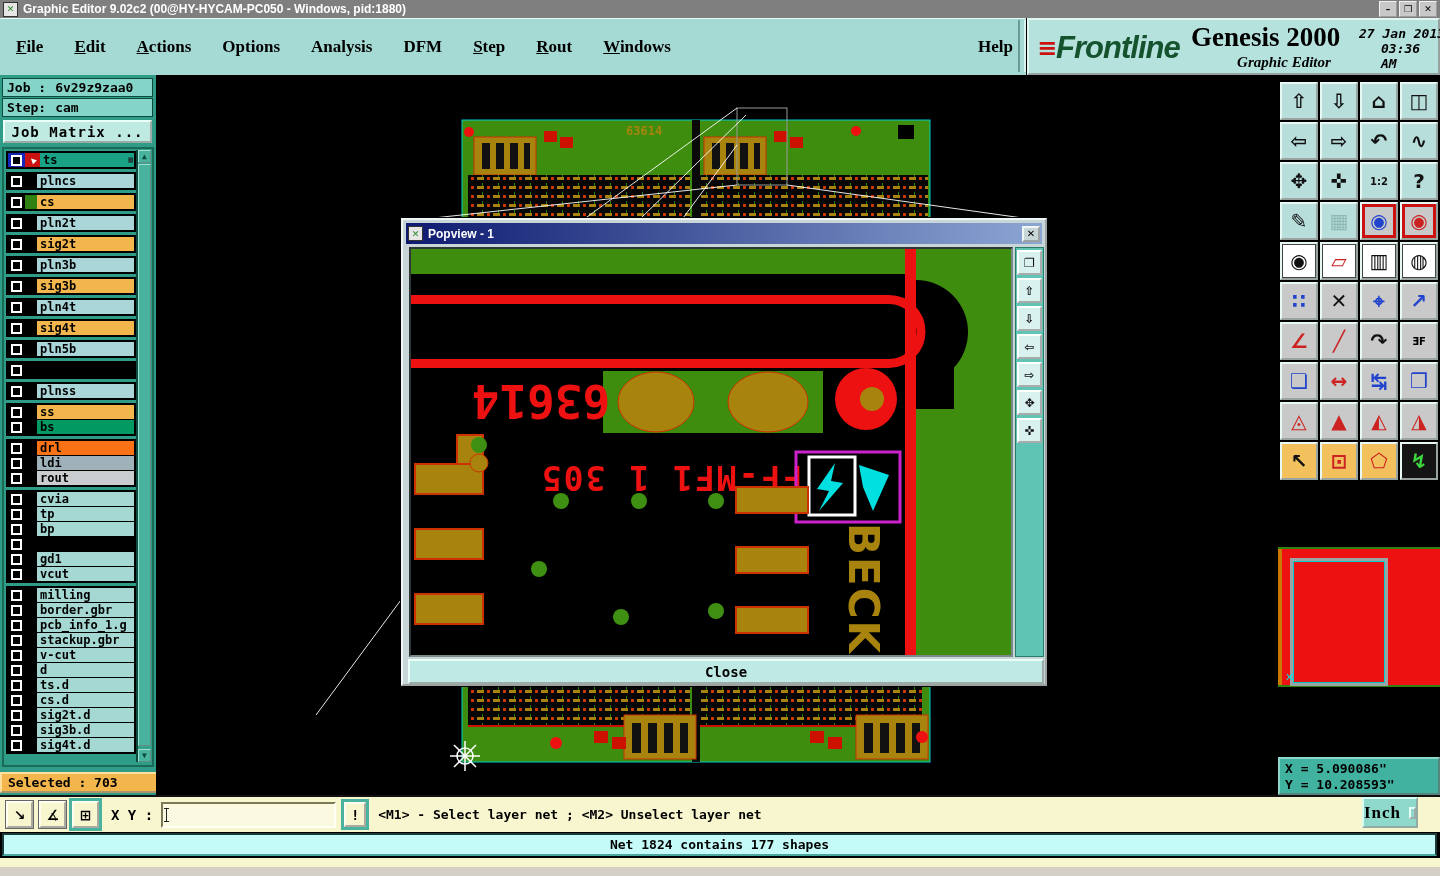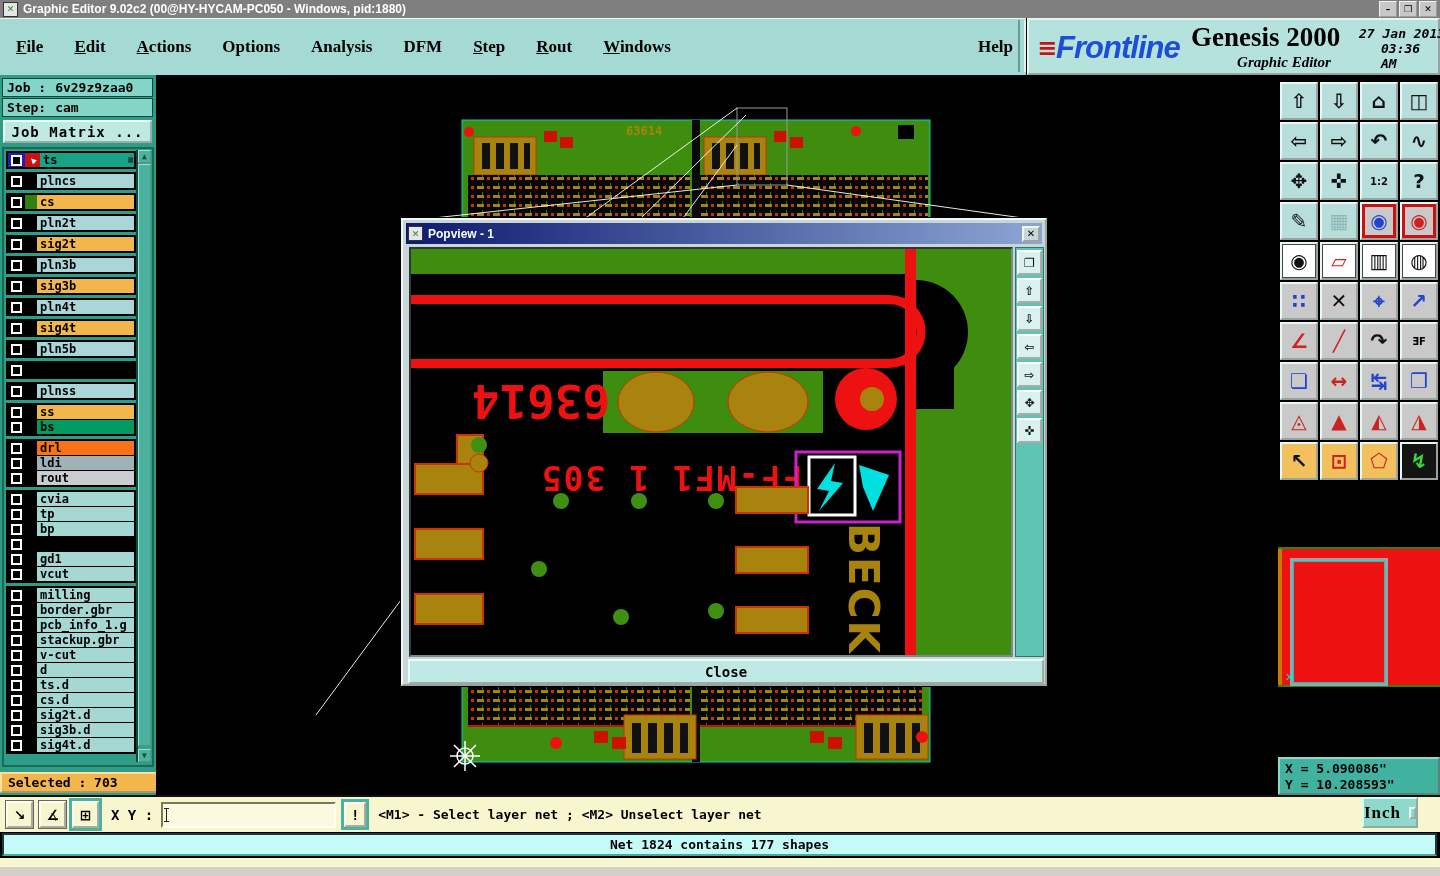--- a/index.html
+++ b/index.html
@@ -18,21 +18,21 @@
 
   
   #menubar{left:0;top:18px;width:1026px;height:57px;background:#a5d9d3;border-top:1px solid #e8f8f4;box-sizing:border-box;}
   #menu-items{display:flex;align-items:center;height:100%;padding-left:16px;}
   .menu-item{font:bold 17px "Liberation Serif",serif;color:#000;margin-right:31px;cursor:default;}
   #menu-help{position:absolute;left:978px;top:18px;height:57px;display:flex;align-items:center;font:bold 17px "Liberation Serif",serif;}
   #menu-sep{left:1018px;top:20px;width:4px;height:52px;border-left:2px solid #6a9a94;border-right:2px solid #d8f4ee;}
   #brand{left:1027px;top:18px;width:413px;height:57px;background:#b6e2de;border:2px outset #e4f6f2;box-sizing:border-box;}
   #frontline{position:absolute;left:8px;top:10px;display:flex;align-items:center;}
   #fl-lines{color:#cc1111;font:bold italic 24px "DejaVu Sans",sans-serif;letter-spacing:-2px;margin-right:1px;}
-  #fl-text{font:bold italic 31px "Liberation Sans",sans-serif;color:#1d4ed8;letter-spacing:-1px;}
+  #fl-text{font:bold italic 31px "Liberation Sans",sans-serif;color:#14532d;letter-spacing:-1px;}
   #genesis{position:absolute;left:162px;top:2px;font:bold 27px "Liberation Serif",serif;color:#000;white-space:nowrap;}
   #brand-date{position:absolute;left:330px;top:6px;font:bold italic 13px "DejaVu Sans Mono",monospace;white-space:nowrap;}
   #brand-time{position:absolute;left:352px;top:21px;font:bold italic 13px "DejaVu Sans Mono",monospace;}
   #brand-sub{position:absolute;left:180px;top:34px;width:150px;text-align:center;font:bold italic 15px "Liberation Serif",serif;}
 
   
   #sidebar{left:0;top:75px;width:156px;height:720px;background:#2e9c86;}
   #job-field,#step-field{position:absolute;left:2px;width:151px;height:19px;background:#85d4c8;border:1px solid #0c4a3e;
       box-sizing:border-box;font:bold 13px "DejaVu Sans Mono",monospace;display:flex;align-items:center;padding-left:4px;}
   #job-field{top:3px;} #step-field{top:23px;}

